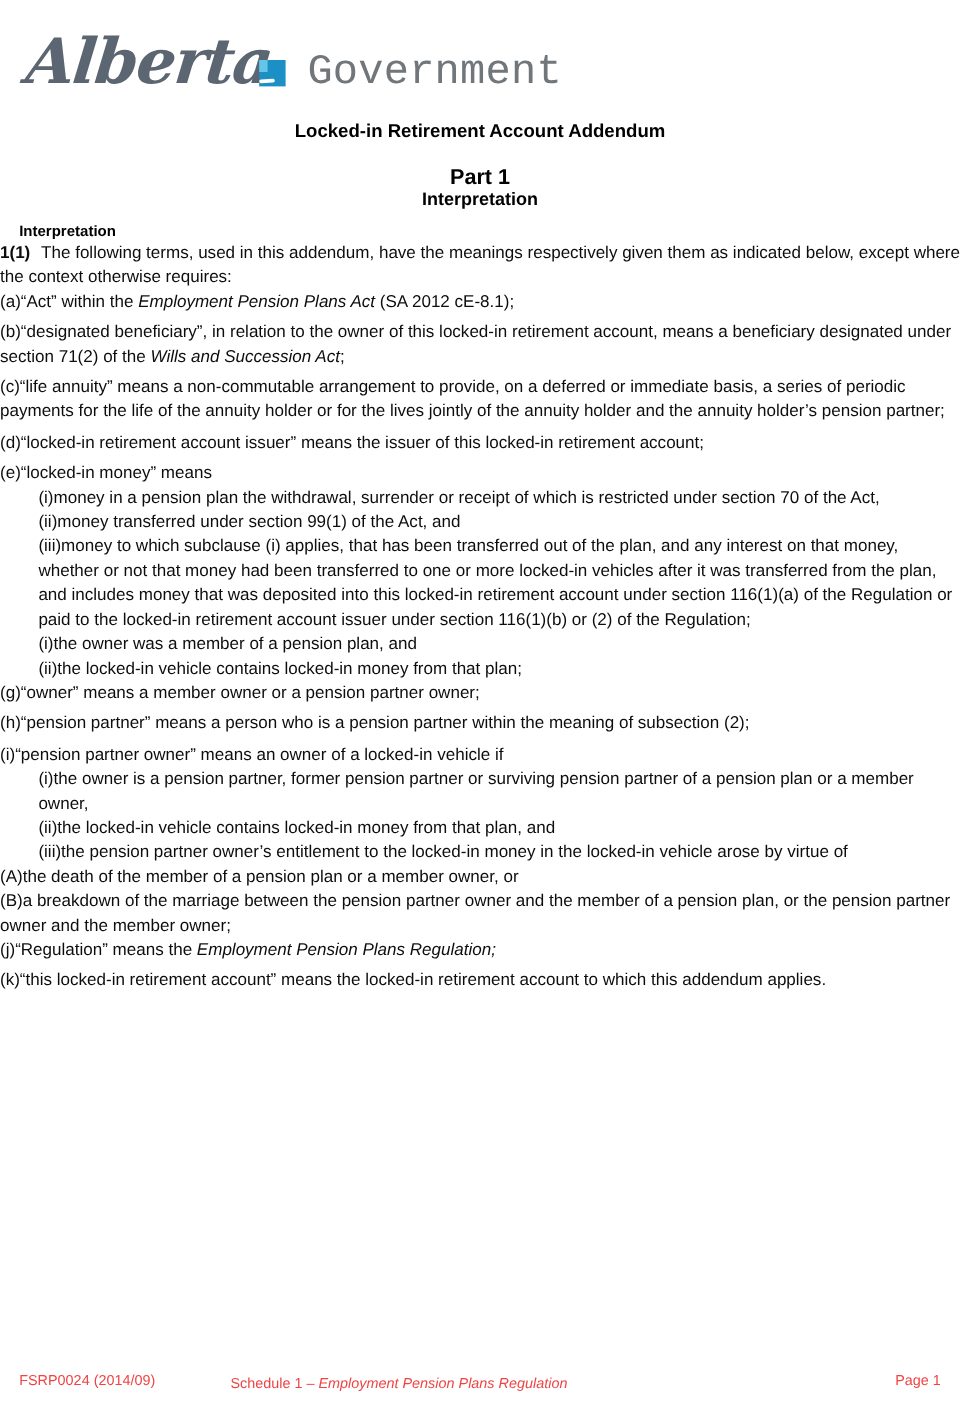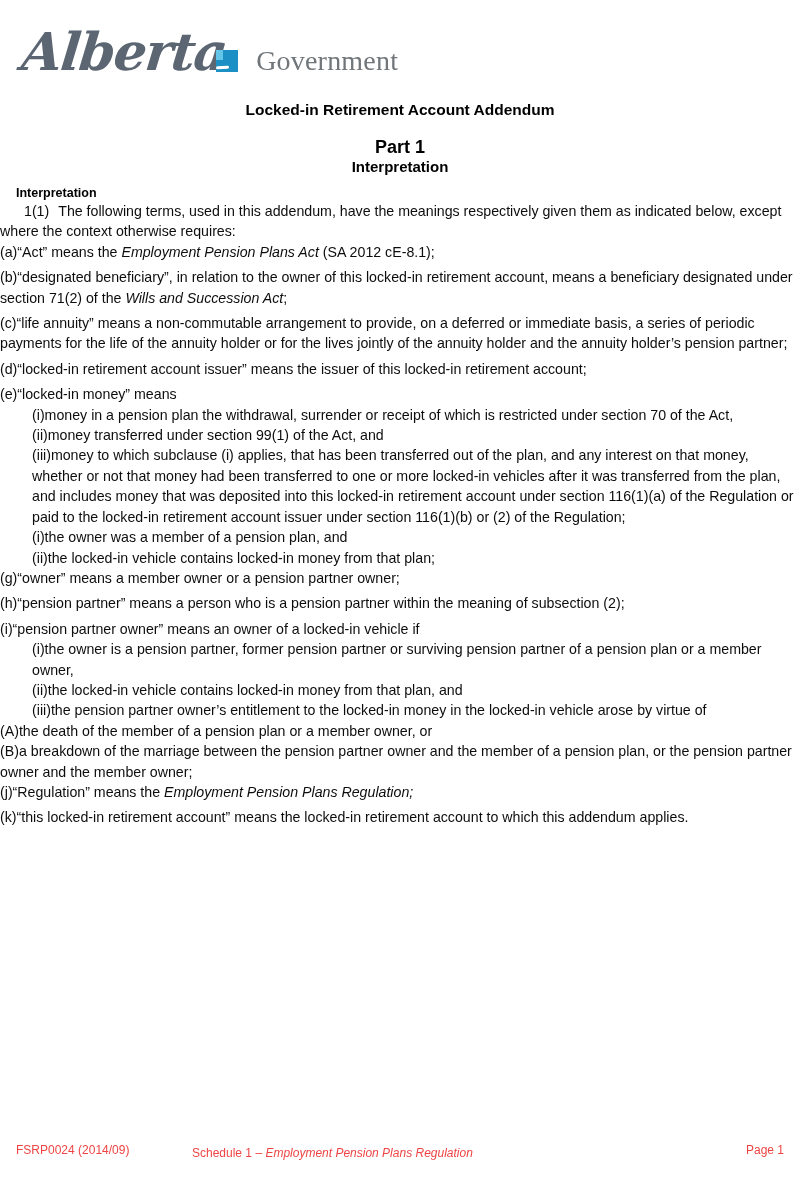--- a/index.html
+++ b/index.html
@@ -72,23 +72,23 @@
     position: absolute;
     left: 0;
     bottom: 3px;
     width: 13px;
     height: 3px;
     background: #ffffff;
     border-radius: 2px;
     transform: rotate(-4deg);
   }
   .gov-word {
-    font-family: Liberation Serif, serif;
+    font-family: Liberation Mono, monospace;
     font-weight: 400;
-    font-size: 28px;
+    font-size: 35px;
     line-height: 27px;
     color: #70767a;
     margin-left: 18px;
     margin-bottom: 6px;
     letter-spacing: 0.2px;
     white-space: nowrap;
   }
 
   
   .doc-titles {
@@ -139,22 +139,21 @@
     color: #0d0d0d;
     text-align: left;
   }
   .p-lead {
     margin-left: 36px;
     margin-right: 22px;
     text-indent: 0;
     margin-top: 3px;
   }
   .p-lead .num {
-    font-weight: 400;
-    padding-left: 24px;
+    font-weight: 700;
   }
   .p-lead .gap {
     display: inline-block;
     width: 9px;
   }
   
   .lvl1 {
     margin-left: 88px;
     margin-right: 22px;
     margin-top: 12px;
@@ -231,21 +230,21 @@
     <div class="title-part">Part 1</div>
     <div class="title-sub">Interpretation</div>
   </div>
 
   <div class="body-area">
     <div class="marginal-note">Interpretation</div>
     <p class="blk p-lead">
       <span class="num">1(1)</span><span class="gap"></span><span>The following terms, used in this addendum, have the meanings respectively given them as indicated below, except where the context otherwise requires:</span>
     </p>
     <div id="items-container">
-        <p class="blk lvl1"><span>(a)</span><span>“Act” means the </span><span class="it">Employment Pension Plans Act</span><span> (SA 2012 cE-8.1);</span></p>
+        <p class="blk lvl1"><span>(a)</span><span>“Act” within the </span><span class="it">Employment Pension Plans Act</span><span> (SA 2012 cE-8.1);</span></p>
         <p class="blk lvl1 tight"><span>(b)</span><span>“designated beneficiary”, in relation to the owner of this locked-in retirement account, means a beneficiary designated under section 71(2) of the </span><span class="it">Wills and Succession Act</span><span>;</span></p>
         <p class="blk lvl1 tight"><span>(c)</span><span>“life annuity” means a non-commutable arrangement to provide, on a deferred or immediate basis, a series of periodic payments for the life of the annuity holder or for the lives jointly of the annuity holder and the annuity holder’s pension partner;</span></p>
         <p class="blk lvl1 tight"><span>(d)</span><span>“locked-in retirement account issuer” means the issuer of this locked-in retirement account;</span></p>
         <p class="blk lvl1 tight"><span>(e)</span><span>“locked-in money” means</span></p>
         <p class="blk lvl2"><span>(i)</span><span>money in a pension plan the withdrawal, surrender or receipt of which is restricted under section 70 of the Act,</span></p>
         <p class="blk lvl2"><span>(ii)</span><span>money transferred under section 99(1) of the Act, and</span></p>
         <p class="blk lvl2"><span>(iii)</span><span>money to which subclause (i) applies, that has been transferred out of the plan, and any interest on that money, whether or not that money had been transferred to one or more locked-in vehicles after it was transferred from the plan, and includes money that was deposited into this locked-in retirement account under section 116(1)(a) of the Regulation or paid to the locked-in retirement account issuer under section 116(1)(b) or (2) of the Regulation;</span></p>
         <p class="blk lvl2"><span>(i)</span><span>the owner was a member of a pension plan, and</span></p>
         <p class="blk lvl2"><span>(ii)</span><span>the locked-in vehicle contains locked-in money from that plan;</span></p>
         <p class="blk lvl1"><span>(g)</span><span>“owner” means a member owner or a pension partner owner;</span></p>

